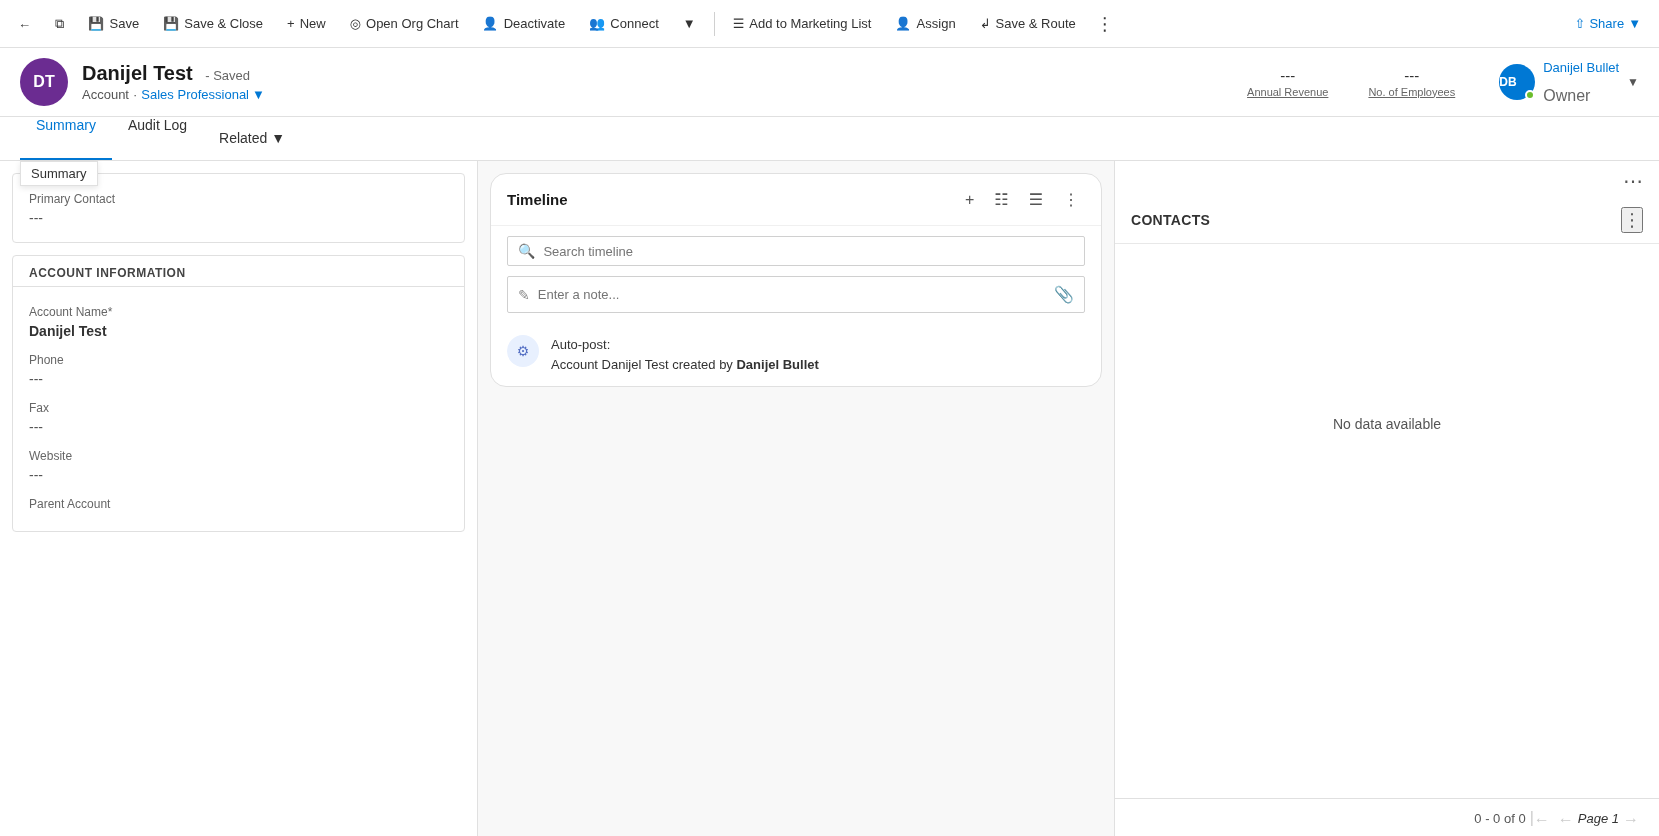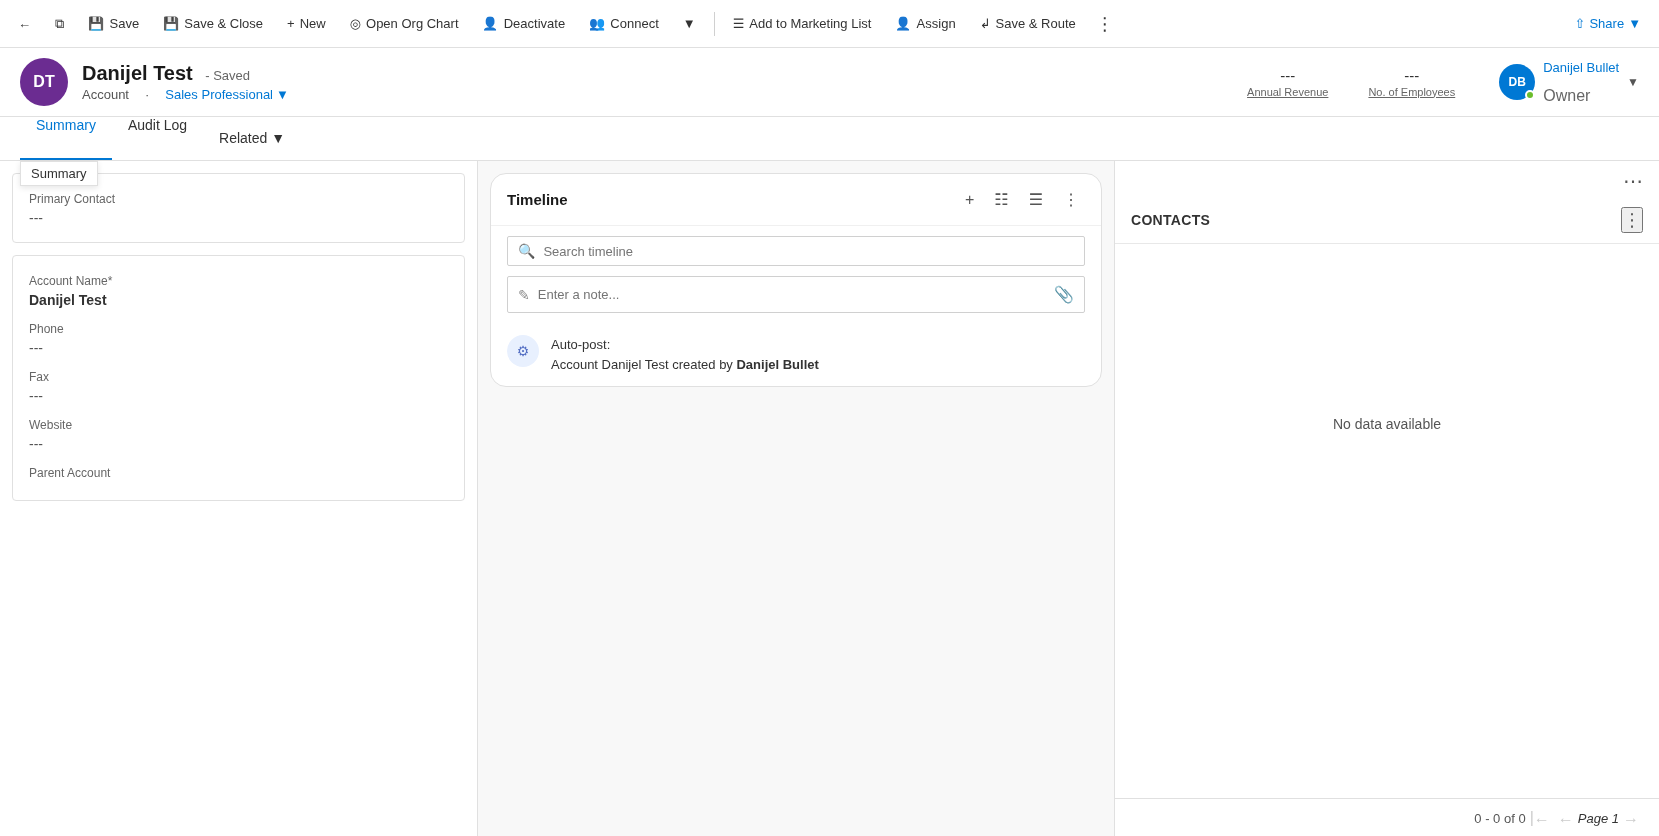--- a/index.html
+++ b/index.html
@@ -85,21 +85,21 @@
       color: #666;
       font-weight: 400;
       margin-left: 8px;
     }
     .record-subtitle {
       font-size: 13px;
       color: #555;
       margin-top: 2px;
       display: flex;
       align-items: center;
-      gap: 16px;
+      gap: 4px;
     }
     .record-subtitle .dot { color: #555; }
     .record-subtitle .type-link {
       color: #0078d4;
       cursor: pointer;
       display: flex;
       align-items: center;
       gap: 3px;
     }
     .header-fields {
@@ -117,21 +117,20 @@
       cursor: pointer;
     }
     .avatar-db {
       width: 36px;
       height: 36px;
       border-radius: 50%;
       background: #0078d4;
       color: #fff;
       display: flex;
       align-items: center;
-      justify-content: center;
       font-size: 12px;
       font-weight: 600;
       position: relative;
     }
     .avatar-db .status-dot {
       position: absolute;
       bottom: 0;
       right: 0;
       width: 10px;
       height: 10px;
@@ -526,20 +525,21 @@
 <div class="main-content">
 
   <div class="left-panel">
     <div class="section-card">
       <div class="section-card-body">
         <div class="field-label">Primary Contact</div>
         <div class="field-empty">---</div>
       </div>
     </div>
     <div class="section-card">
+      <div class="section-header">ACCOUNT INFORMATION</div>
       <div class="section-card-body">
         <div class="field-label">Account Name*</div>
         <div class="field-value bold">Danijel Test</div>
 
         <div class="field-label">Phone</div>
         <div class="field-empty">---</div>
 
         <div class="field-label">Fax</div>
         <div class="field-empty">---</div>
 

